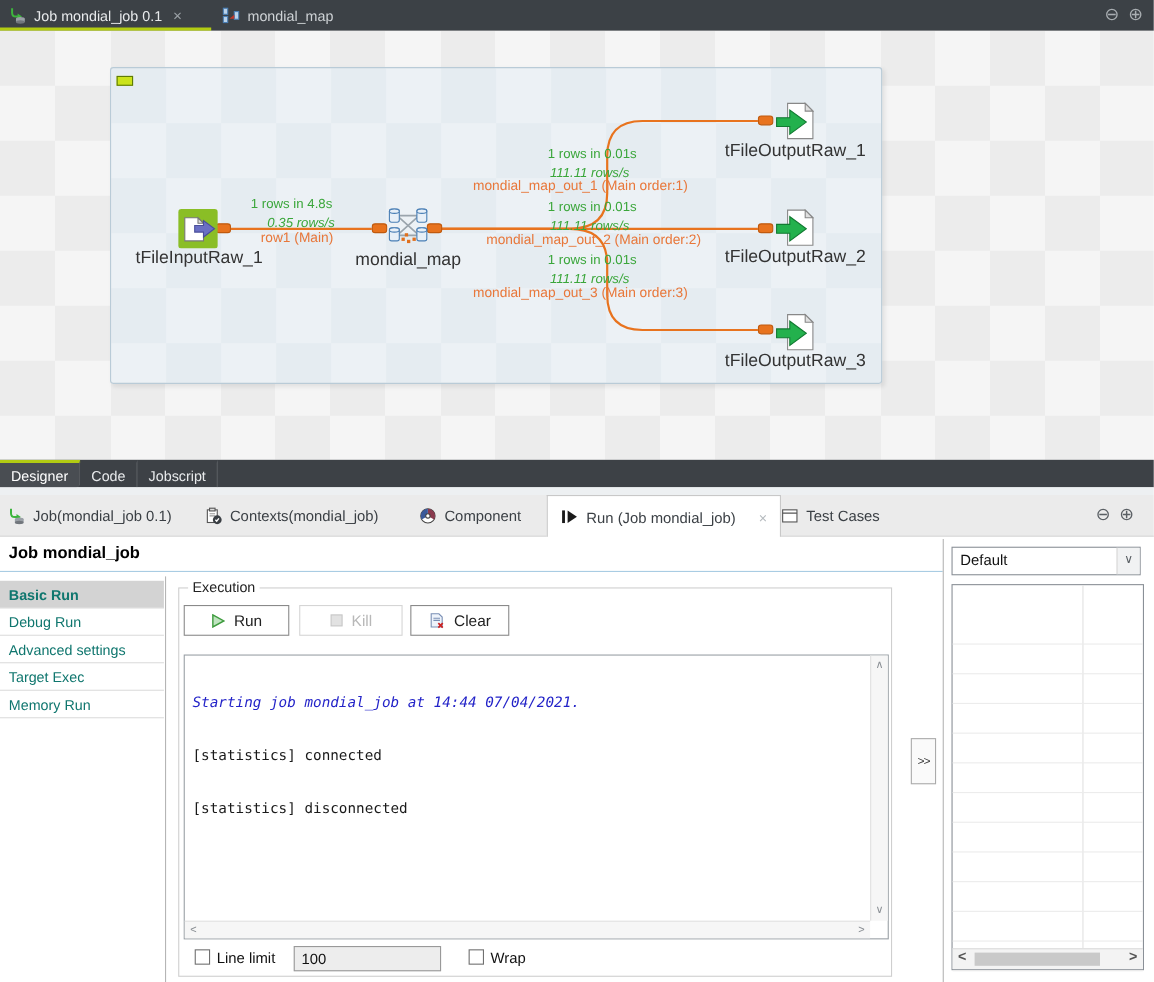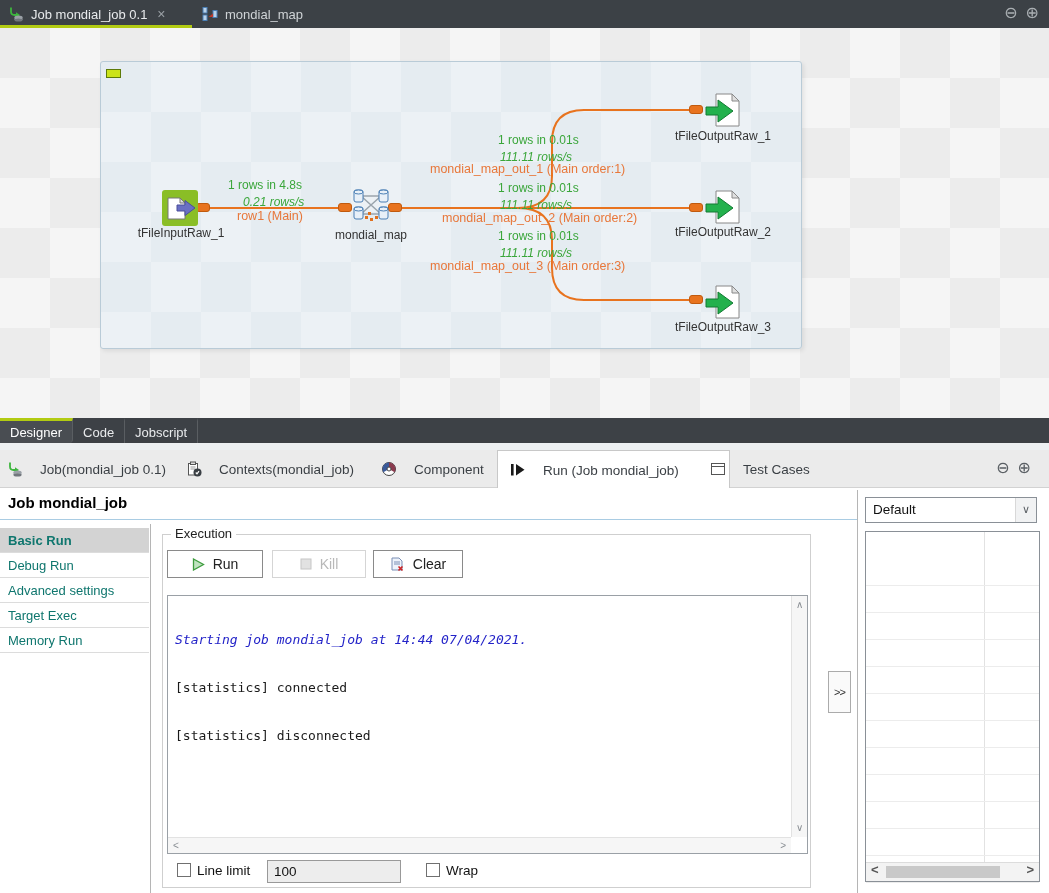--- a/index.html
+++ b/index.html
@@ -18,34 +18,34 @@
   
   .designer { position:absolute; left:0; top:28px; width:1049px; height:390px; overflow:hidden;
     background: conic-gradient(#f5f5f5 0.25turn, #ececec 0.25turn 0.5turn, #f5f5f5 0.5turn 0.75turn, #ececec 0.75turn) 0 0 / 100px 100px; }
   .canvas-panel { position:absolute; left:100px; top:33px; width:702px; height:288px;
     background: conic-gradient(#ecf1f5 0.25turn, #e5ecf1 0.25turn 0.5turn, #ecf1f5 0.5turn 0.75turn, #e5ecf1 0.75turn) 0 0 / 100px 100px;
     border:1px solid #b9cbd7; border-radius:3px; box-shadow:2px 2px 4px rgba(0,0,0,0.08); }
   .collapse-btn { position:absolute; left:106px; top:41px; width:15px; height:9px; background:#cbe31a; border:1px solid #5d7a08; }
   svg.links { position:absolute; left:0; top:0; width:1049px; height:390px; }
   .port { position:absolute; width:14px; height:9px; background:#e8731e; border:1px solid #c05a0e; border-radius:3px; }
   .comp { position:absolute; }
-  .comp-label { position:absolute; font-size:12px; color:#333; text-align:center; white-space:nowrap; transform:translateX(-50%); }
+  .comp-label { position:absolute; font-size:16px; color:#333; text-align:center; white-space:nowrap; transform:translateX(-50%); }
   .stat { position:absolute; font-size:12px; color:#3aa63a; white-space:nowrap; }
   .stat.i { font-style:italic; }
   .linklbl { position:absolute; font-size:12.5px; color:#e8773a; white-space:nowrap; }
 
   
   .view-tabs { position:absolute; left:0; top:418px; width:1049px; height:25px; background:#3d4146; display:flex; }
   .vtab { height:25px; padding:0 10px; display:flex; align-items:center; color:#e8eaec; font-size:13px; border-right:1px solid #5a5e62; border-top:3px solid transparent; cursor:pointer; }
   .vtab.active { background:#494d52; border-top:3px solid #b2cb12; border-radius:0 0 4px 0; color:#fff; }
   .gap-band { position:absolute; left:0; top:443px; width:1049px; height:7px; background:#edf0f2; }
 
   
   .panel-tabs { position:absolute; left:0; top:450px; width:1049px; height:38px; background:#ebebeb; border-bottom:1px solid #d2d2d2; }
-  .ptab { position:absolute; top:0; height:38px; display:flex; align-items:center; gap:17px; color:#3a3f44; font-size:13.5px; cursor:pointer; }
+  .ptab { position:absolute; top:0; height:38px; display:flex; align-items:center; gap:7px; color:#3a3f44; font-size:13.5px; cursor:pointer; }
   .ptab.active { background:#fff; border:1px solid #c8c8c8; border-bottom:none; height:39px; padding:0 12px; }
   .ptab .close-x { color:#b5babe; font-size:13px; margin-left:14px; }
   .panel-win-icons { position:absolute; right:18px; top:8px; color:#5a5f64; font-size:16px; display:flex; gap:8px; }
 
   
   .content { position:absolute; left:0; top:488px; width:1049px; height:405px; background:#fff; }
   .job-title { position:absolute; left:8px; top:494px; font-size:15px; font-weight:bold; color:#000; }
   .title-sep { position:absolute; left:0; top:519px; width:857px; height:1px; background:#a9cce3; }
 
   .sidebar { position:absolute; left:0; top:528px; width:149px; }
@@ -198,21 +198,21 @@
     <div class="comp" style="left:704px; top:255px;">
       <svg width="38" height="38" viewBox="0 0 38 38">
         <path d="M12 3 h16 l7 7 v25 h-23 z" fill="#fff" stroke="#888"></path>
         <path d="M28 3 l7 7 h-7 z" fill="#e0e0e0" stroke="#888"></path>
         <path d="M2 16 h12 v-7 l15 11 -15 11 v-7 h-12 z" fill="#23b14d" stroke="#127a32"></path>
       </svg>
     </div>
     <div class="comp-label" style="left:723px; top:292px;">tFileOutputRaw_3</div>
 
     <div class="stat" style="left:228px; top:150px;">1 rows in 4.8s</div>
-    <div class="stat i" style="left:243px; top:167px;">0.21 rows/s</div>
+    <div class="stat i" style="left:243px; top:167px;">0.35 rows/s</div>
     <div class="linklbl" style="left:237px; top:181px;">row1 (Main)</div>
 
     <div class="stat" style="left:498px; top:105px;">1 rows in 0.01s</div>
     <div class="stat i" style="left:500px; top:122px;">111.11 rows/s</div>
     <div class="linklbl" style="left:430px; top:134px;">mondial_map_out_1 (Main order:1)</div>
 
     <div class="stat" style="left:498px; top:153px;">1 rows in 0.01s</div>
     <div class="stat i" style="left:500px; top:170px;">111.11 rows/s</div>
     <div class="linklbl" style="left:430px; top:183px;padding-left:12px;">mondial_map_out_2 (Main order:2)</div>
 

